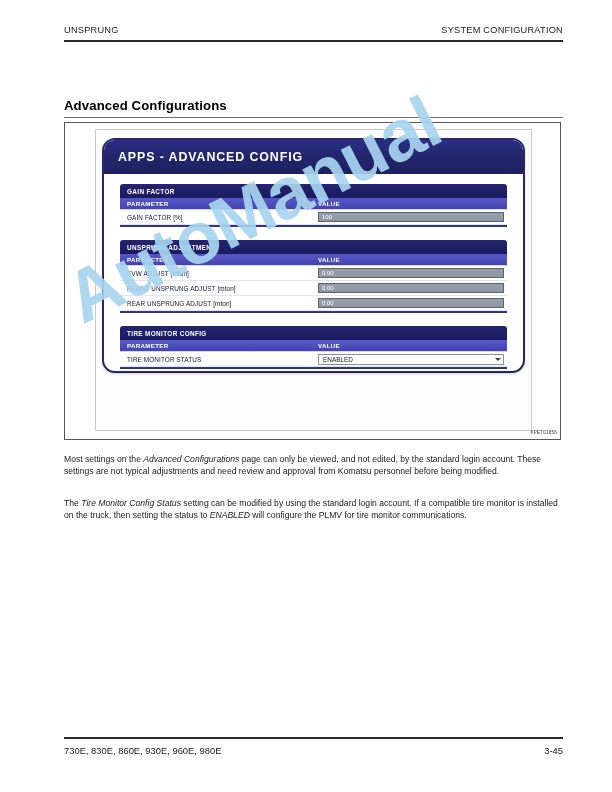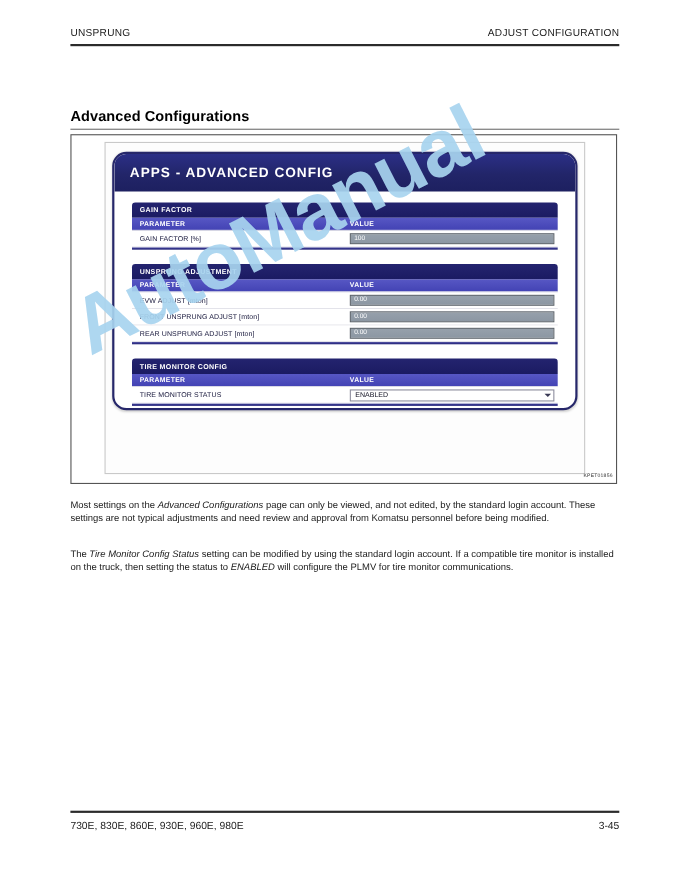--- a/index.html
+++ b/index.html
@@ -309,21 +309,21 @@
     color: #1a1a1a;
   }
 </style>
 </head>
 <body>
 
 <div class="page">
 
   <div class="runhead">
     <span>UNSPRUNG</span>
-    <span>ADJUST CONFIGURATION</span>
+    <span>SYSTEM CONFIGURATION</span>
   </div>
   <div class="runhead-rule"></div>
 
 
   <div class="sec-heading">Advanced Configurations</div>
   <div class="sec-rule"></div>
 
   <div class="figure-frame">
     <div class="figure-inner">
 

